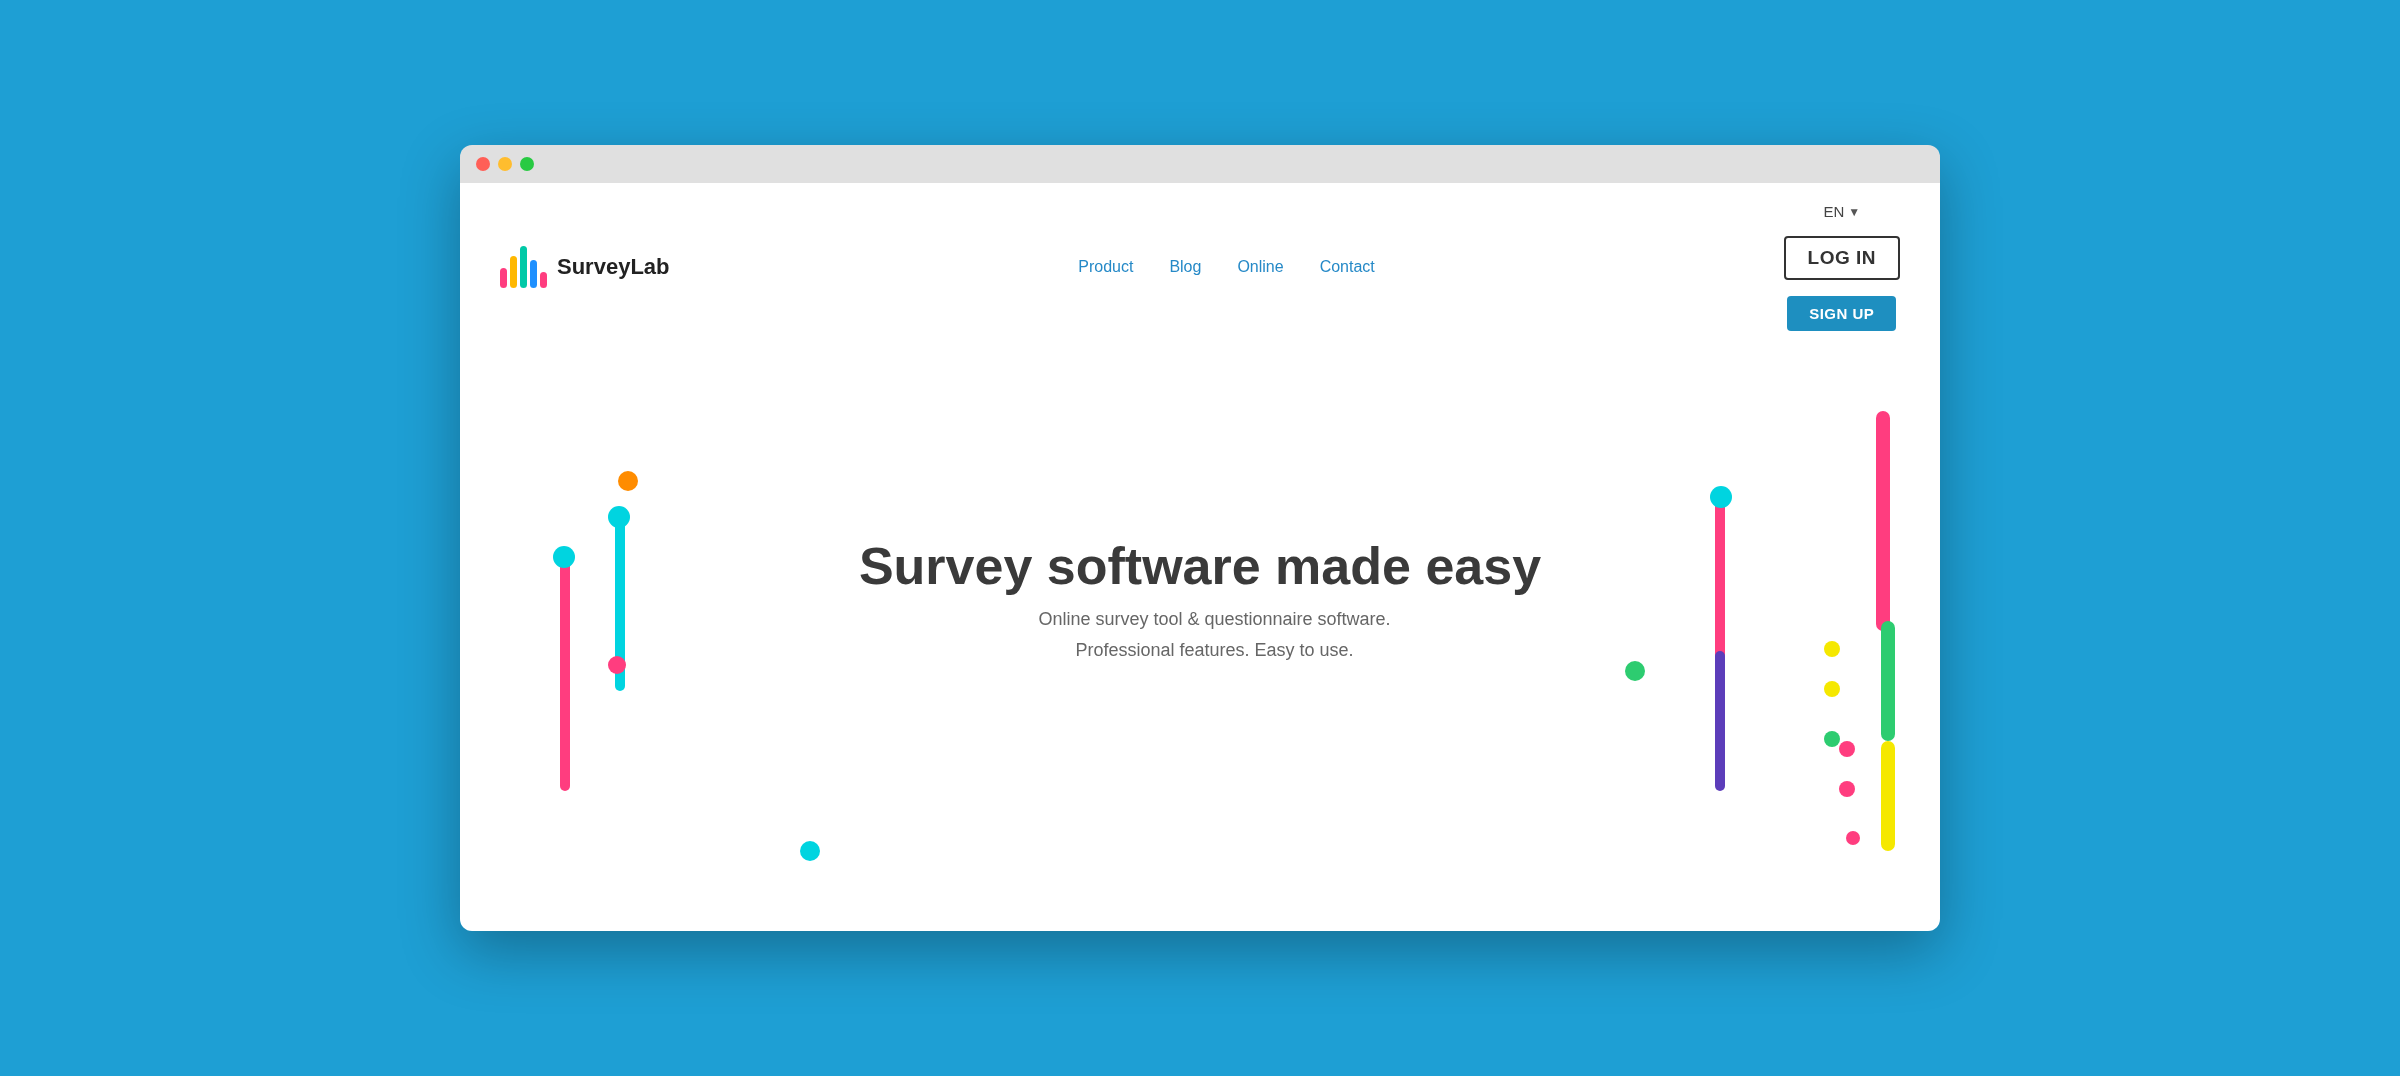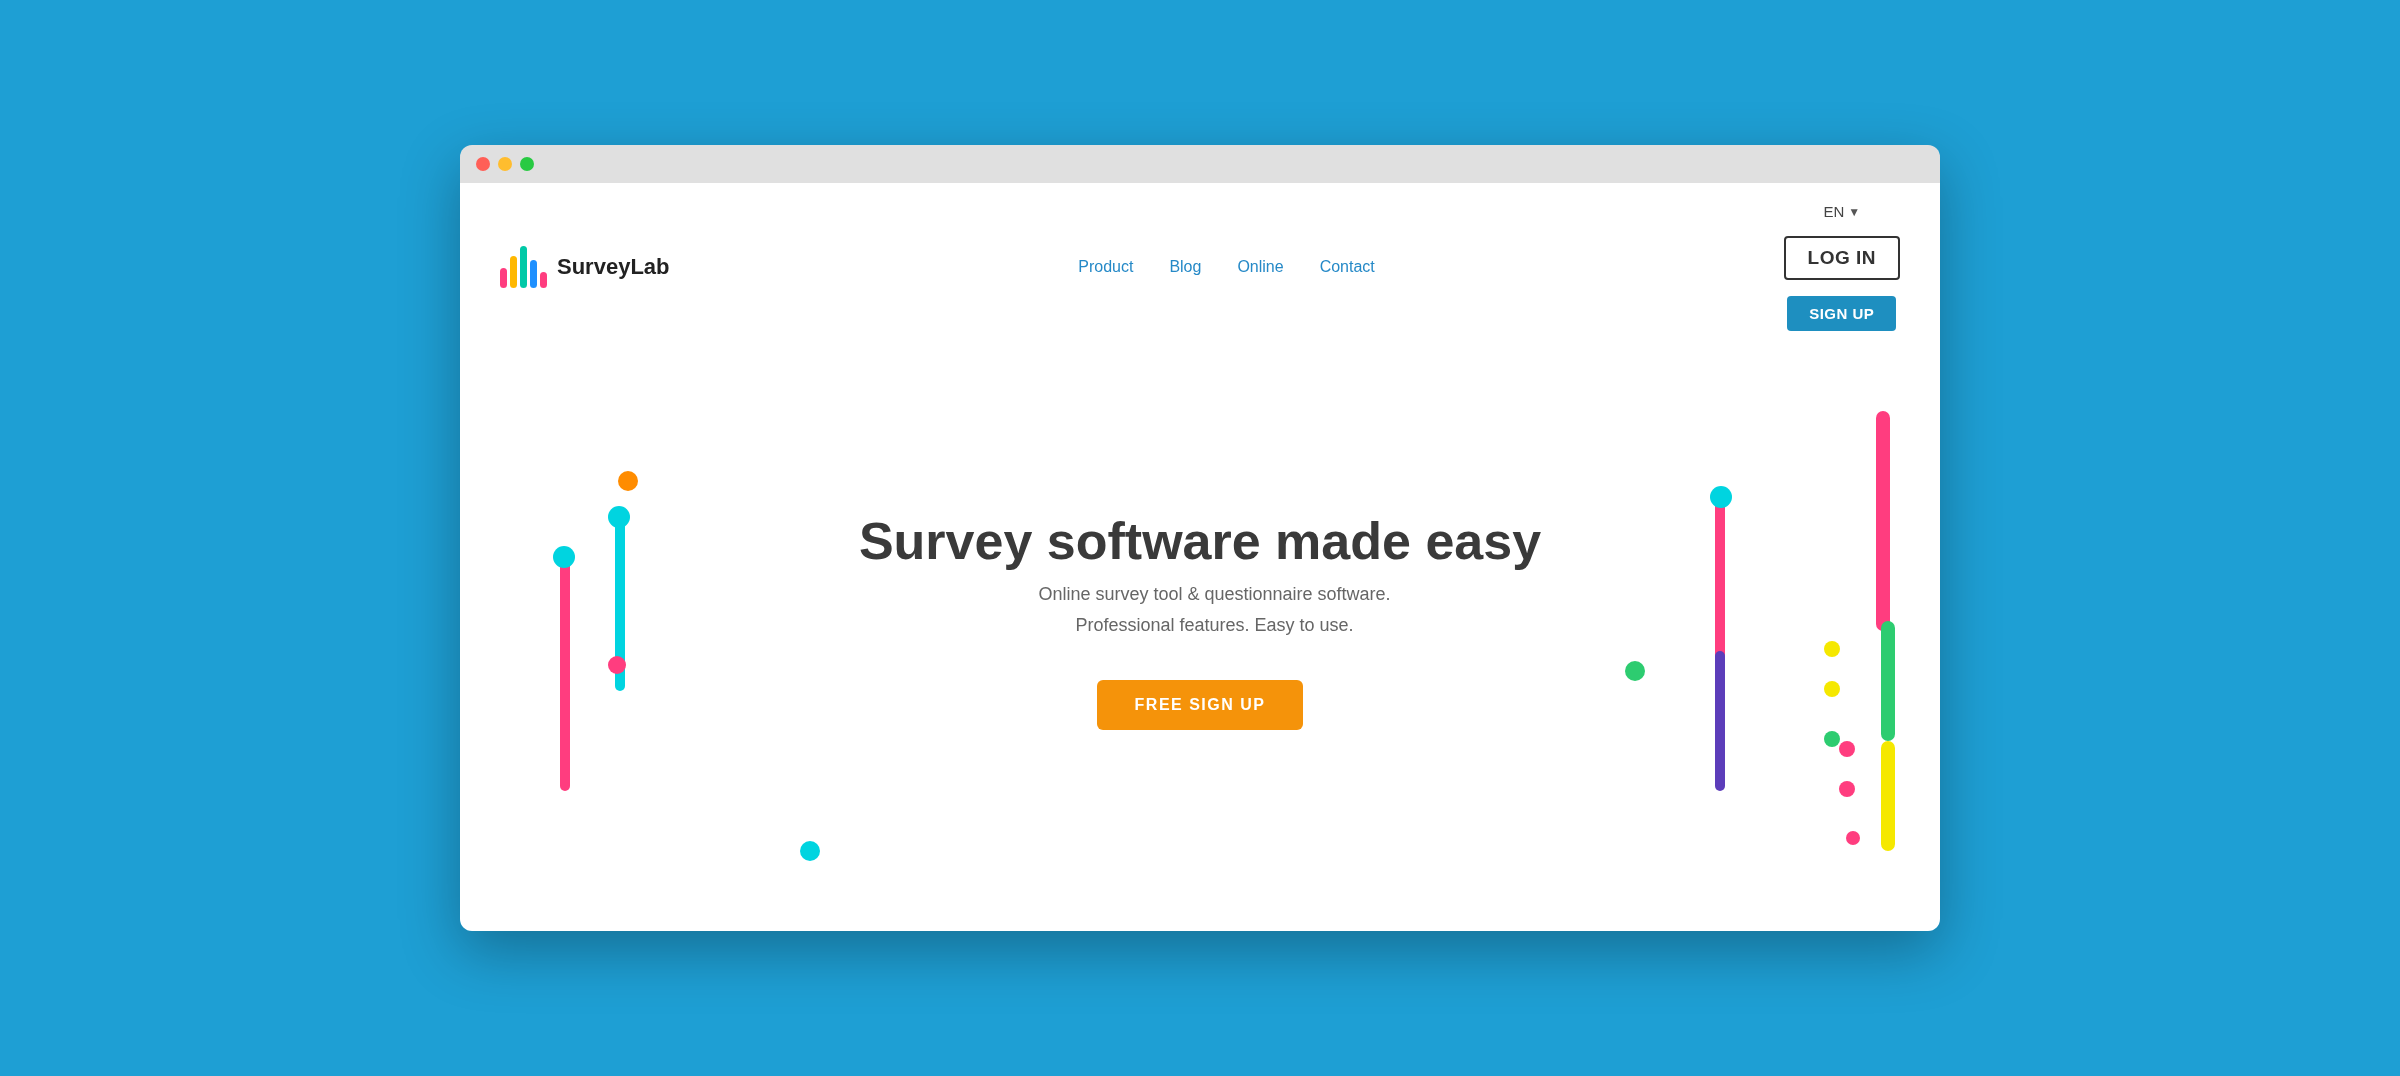--- a/index.html
+++ b/index.html
@@ -440,17 +440,16 @@
       <div class="deco deco-far-right-dot3"></div>
       <div class="deco deco-far-right-pink-dot1"></div>
       <div class="deco deco-far-right-pink-dot2"></div>
       <div class="deco deco-far-right-pink-dot3"></div>
 
       <h1 class="hero-title">Survey software made easy</h1>
       <p class="hero-subtitle">
         <span>Online survey tool &amp; questionnaire software.</span><br>
         <span>Professional features. Easy to use.</span>
       </p>
-      <button class="btn-free-signup">FREE SIGN UP</button>
     </section>
 
   </div>
 </div>
 
 </body></html>

